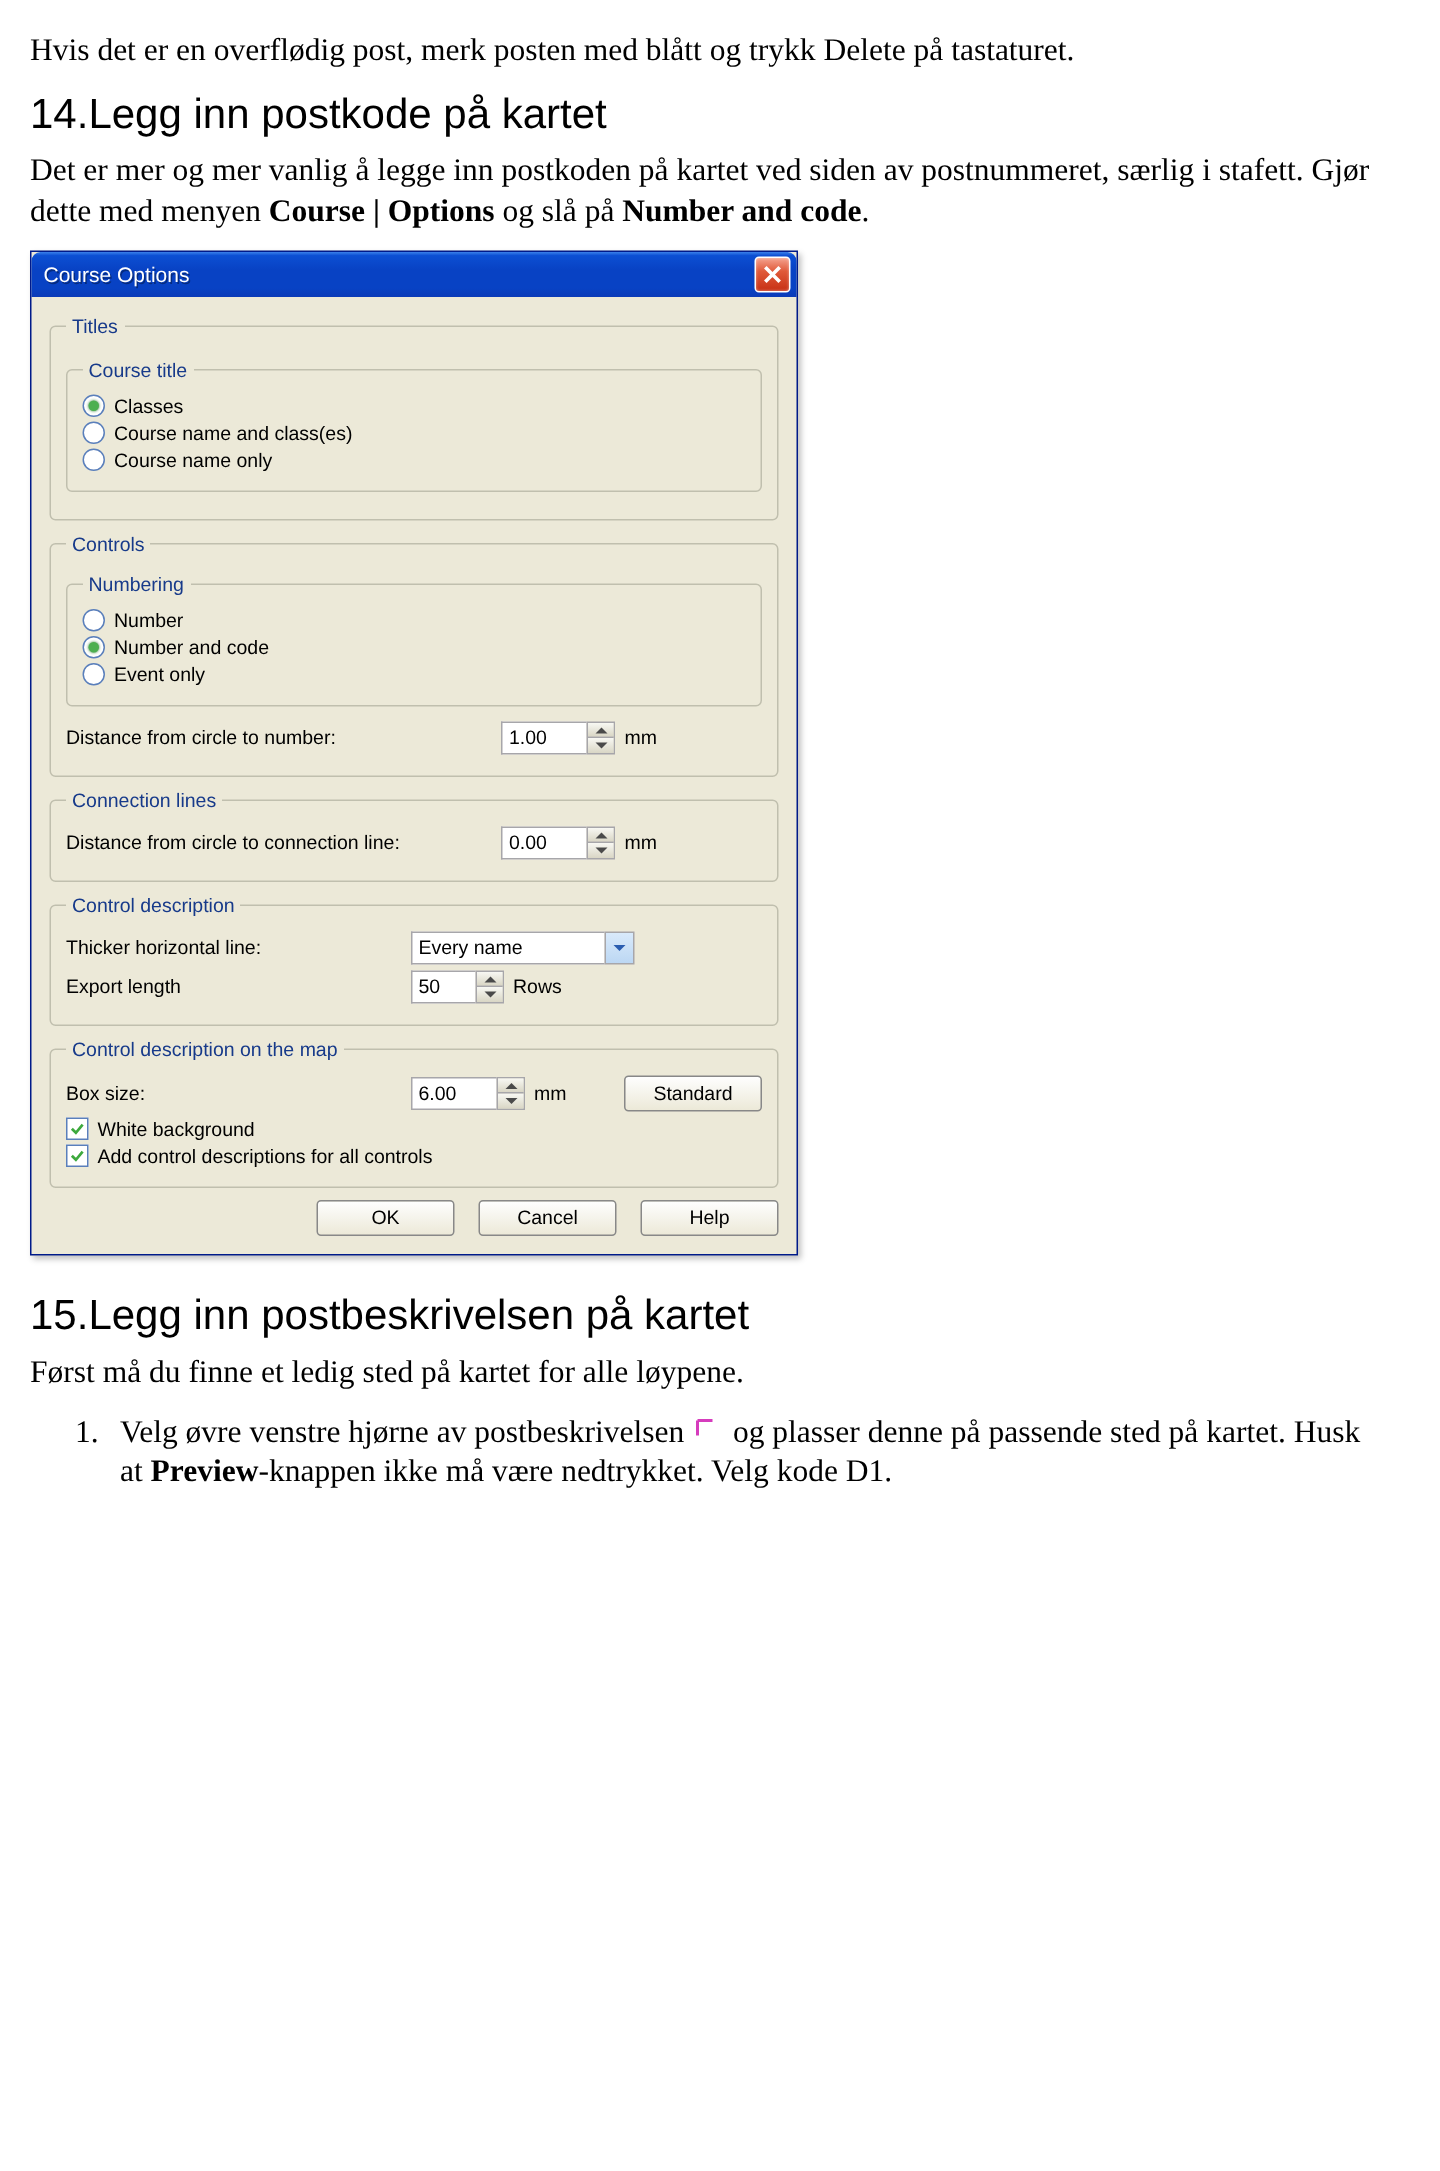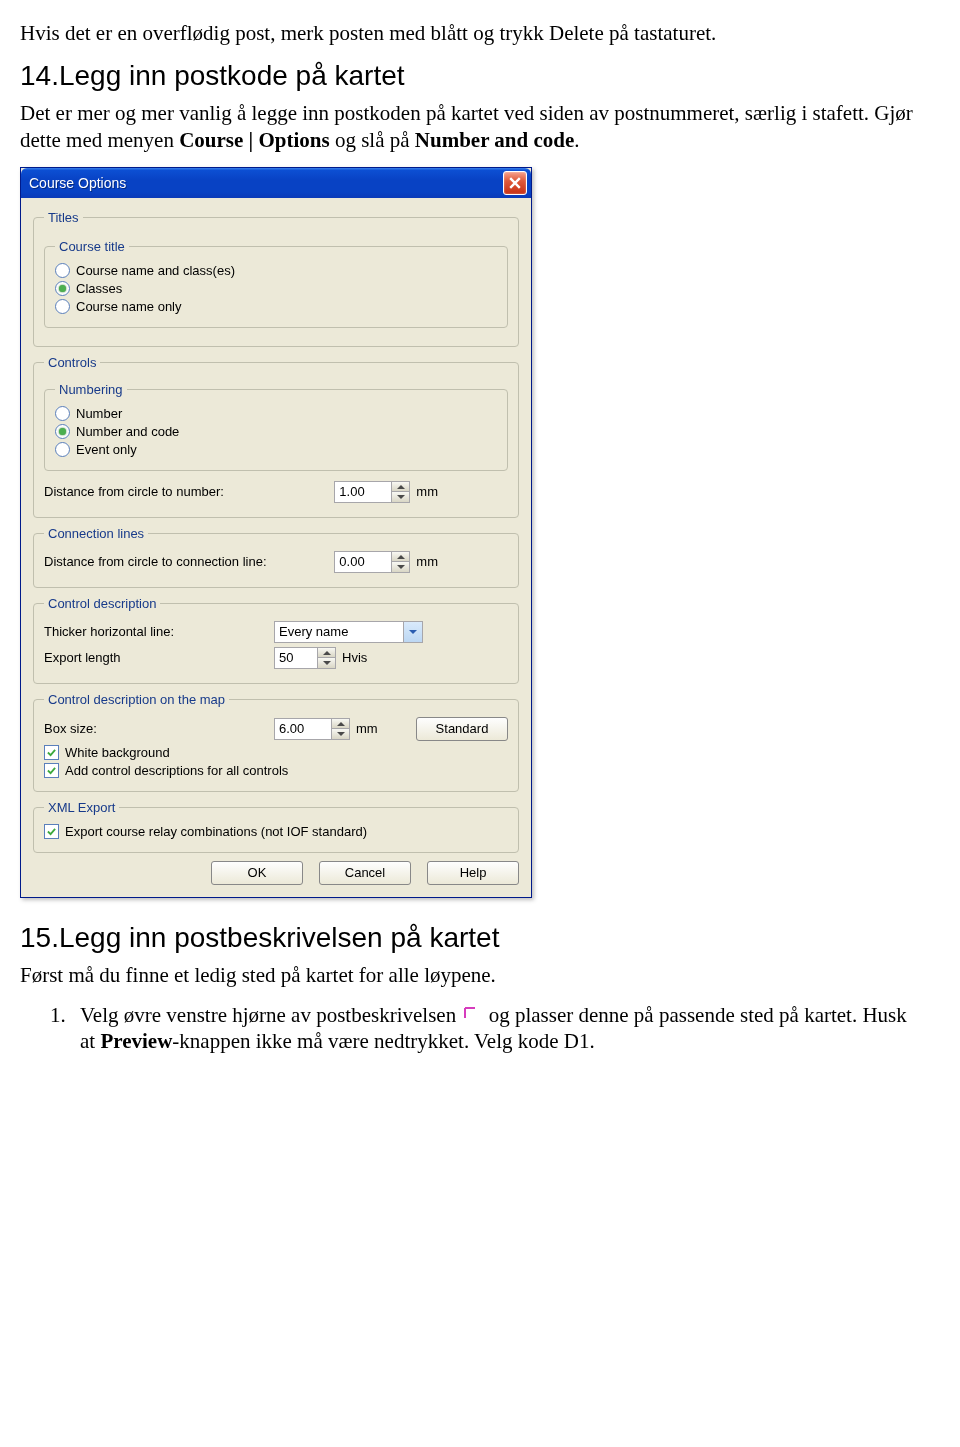--- a/index.html
+++ b/index.html
@@ -241,28 +241,28 @@
           </svg>
       </div>
     </div>
     <div class="dialog-body">
 
       <fieldset class="group">
         <legend>Titles</legend>
         <fieldset class="group" style="margin-top:8px">
           <legend>Course title</legend>
           <div class="radio">
-            <span class="radio-circle"></span>
-            <span class="label">Course name and class(es)</span>
-          </div>
-          <div class="radio">
             <span class="radio-circle">
                 <span class="radio-dot-on"></span>
               </span>
             <span class="label">Classes</span>
+          </div>
+          <div class="radio">
+            <span class="radio-circle"></span>
+            <span class="label">Course name and class(es)</span>
           </div>
           <div class="radio">
             <span class="radio-circle"></span>
             <span class="label">Course name only</span>
           </div>
         </fieldset>
       </fieldset>
 
       <fieldset class="group">
         <legend>Controls</legend>
@@ -340,21 +340,21 @@
             <input class="spin-input" style="width: 34px;" value="50">
             <span class="spin-btns">
               <span class="spin-btn">
                   <span class="tiny-arrow tiny-up"></span>
                 </span>
               <span class="spin-btn">
                   <span class="tiny-arrow tiny-down"></span>
                 </span>
             </span>
           </span>
-          <span class="label unit">Hvis</span>
+          <span class="label unit">Rows</span>
         </div>
       </fieldset>
 
       <fieldset class="group">
         <legend>Control description on the map</legend>
         <div class="row">
           <span class="label" style="width:230px">Box size:</span>
           <span class="spinner">
             <input class="spin-input" value="6.00" style="">
             <span class="spin-btns">
@@ -381,31 +381,20 @@
         <div class="checkbox">
           <span class="check-box">
               <svg class="check-mark" viewBox="0 0 10 10">
                 <path d="M1 5 L4 8 L9 2" stroke="#3da93d" stroke-width="2" fill="none"></path>
               </svg>
             </span>
           <span class="label">Add control descriptions for all controls</span>
         </div>
       </fieldset>
 
-      <fieldset class="group">
-        <legend>XML Export</legend>
-        <div class="checkbox">
-          <span class="check-box">
-              <svg class="check-mark" viewBox="0 0 10 10">
-                <path d="M1 5 L4 8 L9 2" stroke="#3da93d" stroke-width="2" fill="none"></path>
-              </svg>
-            </span>
-          <span class="label">Export course relay combinations (not IOF standard)</span>
-        </div>
-      </fieldset>
 
       <div class="btn-row">
         <span class="std-btn">OK</span>
         <span class="std-btn">Cancel</span>
         <span class="std-btn">Help</span>
       </div>
 
     </div>
   </div>
 

